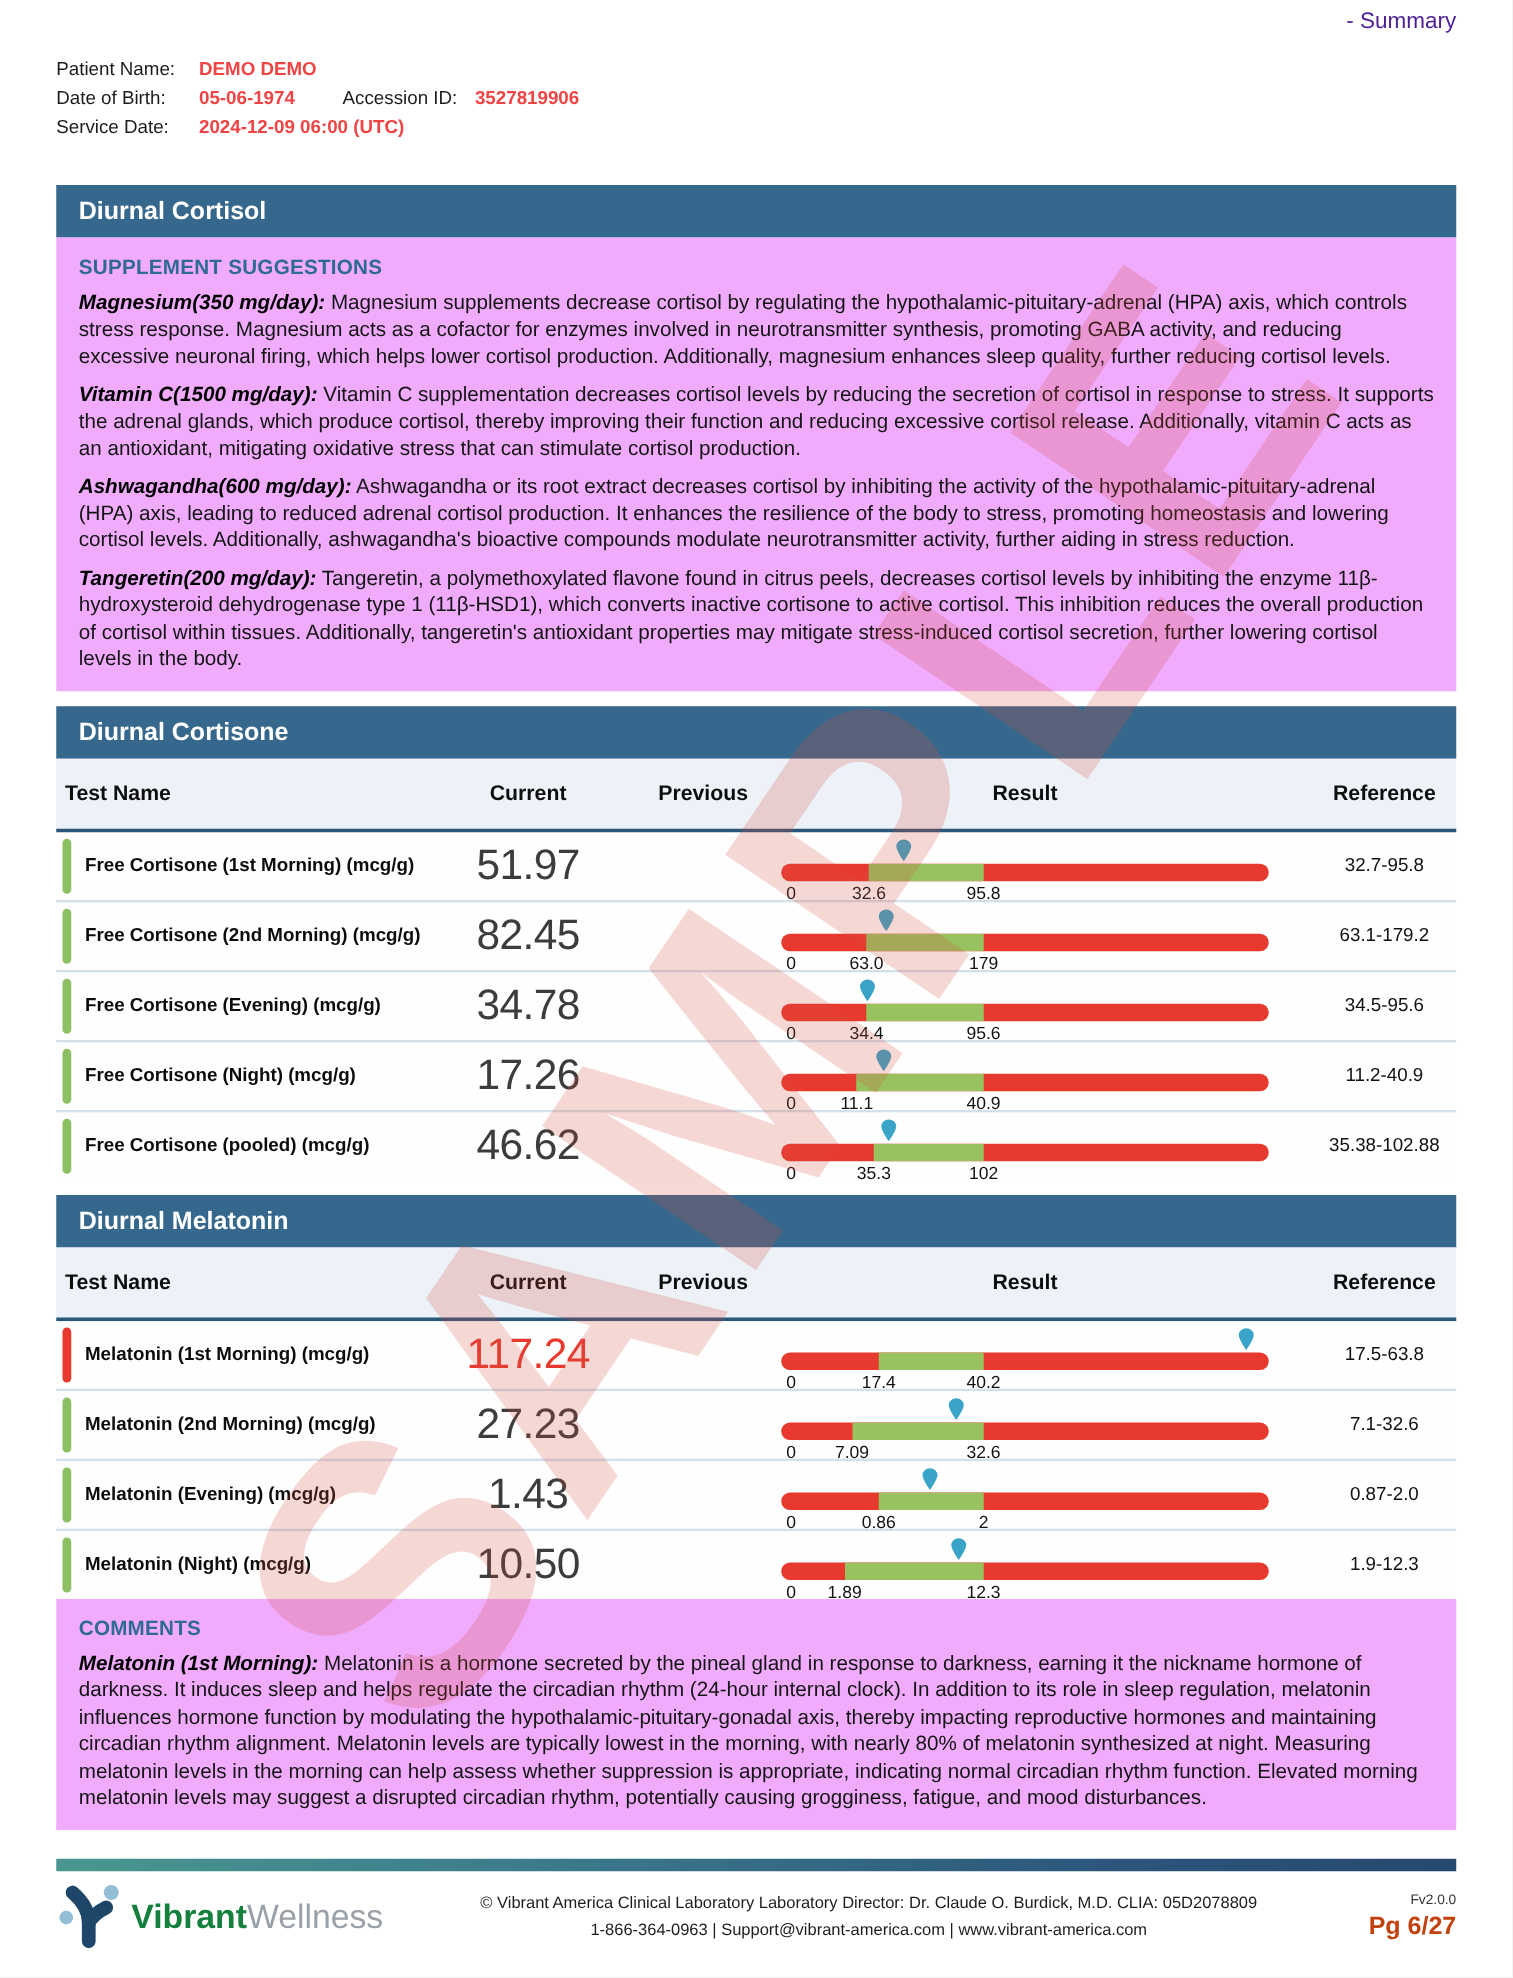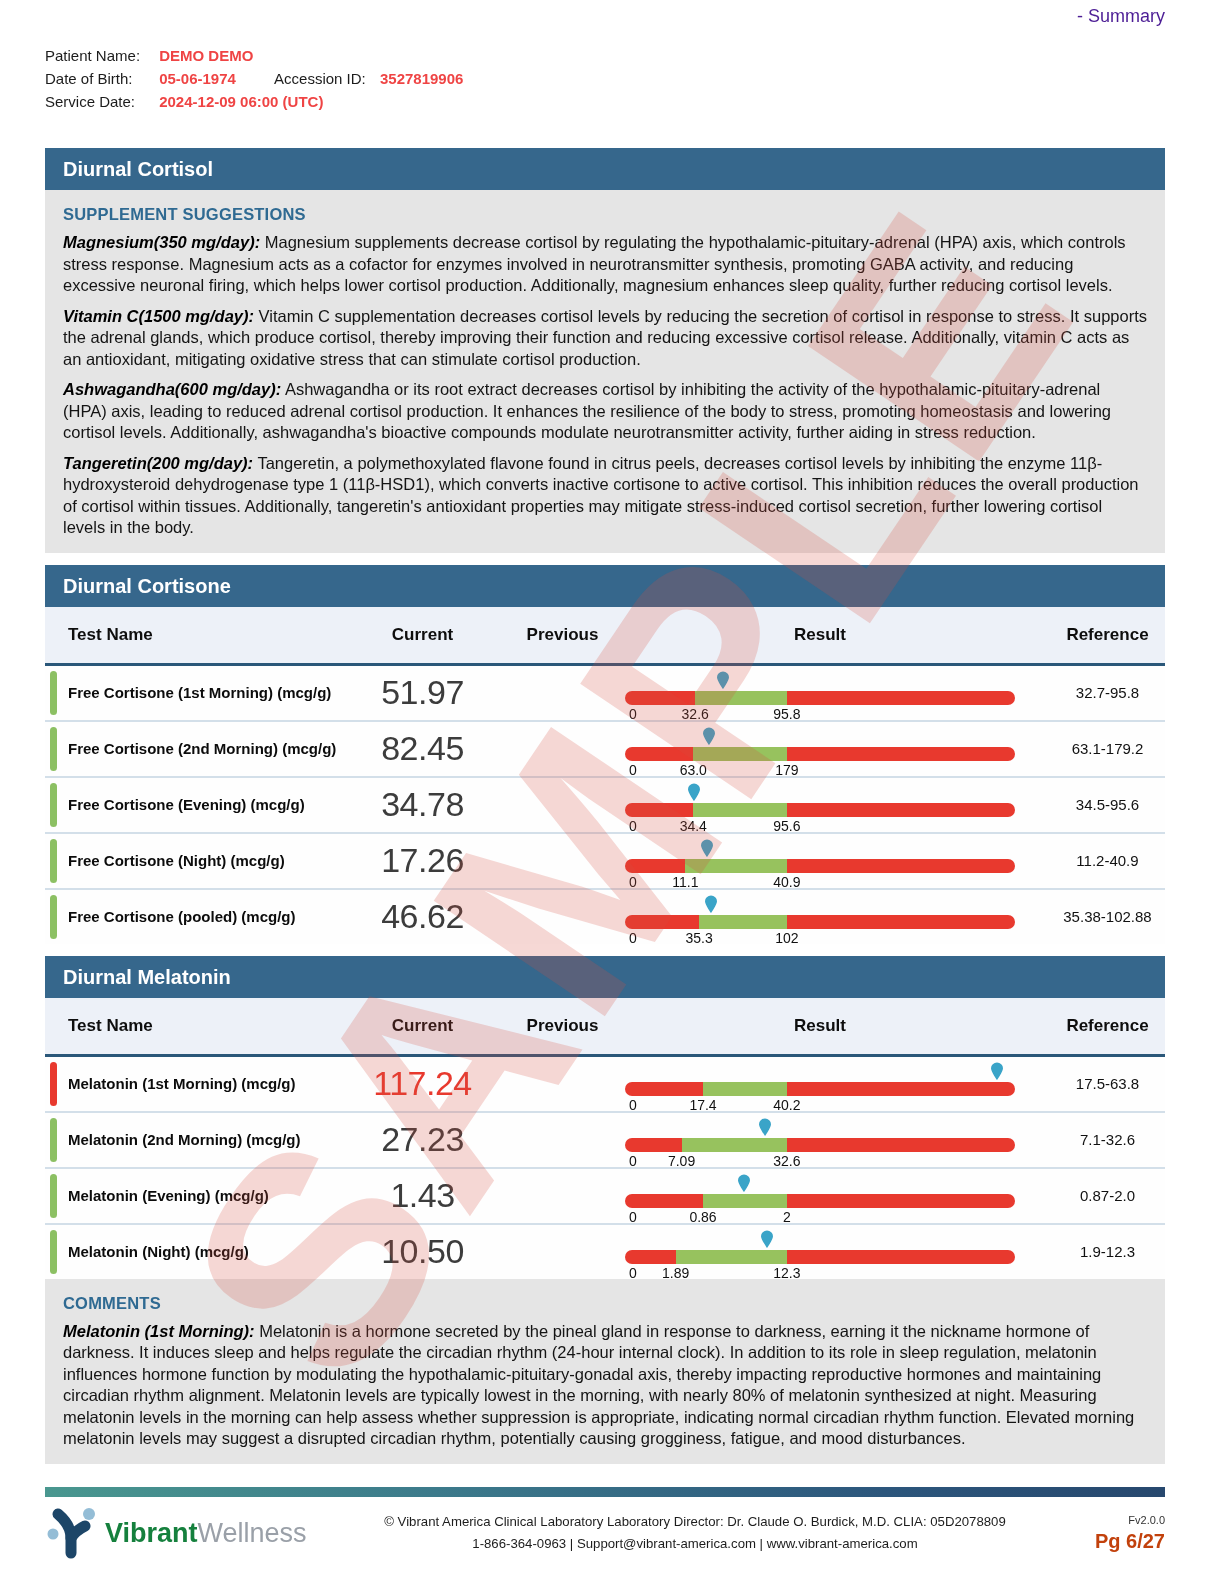--- a/index.html
+++ b/index.html
@@ -16,31 +16,31 @@
   .pt-gap{display:inline-block;width:34px;}
   .report-title{position:absolute;right:0;top:6px;display:flex;align-items:baseline;white-space:nowrap;}
   .report-title .big{font-size:46px;font-weight:bold;color:#27486e;letter-spacing:-0.5px;}
   .report-title .small{font-size:18px;color:#4c1d95;margin-left:8px;}
 
   
   .section-bar{background:#36678c;color:#fff;font-size:20px;font-weight:bold;
                height:42px;line-height:42px;padding-left:18px;margin-top:12px;}
 
   
-  .text-block{background:#e5e5e5;padding:13px 18px 14px 18px;}
+  .text-block{background:#f0abfc;padding:13px 18px 14px 18px;}
   .block-heading{color:#2f6a92;font-weight:bold;font-size:16.5px;margin:2px 0 8px 0;letter-spacing:0.2px;}
   .para{font-size:16.5px;line-height:21.5px;margin:0 0 9px 0;color:#141414;}
   .para:last-child{margin-bottom:0;}
   .lead{font-weight:bold;font-style:italic;color:#000;}
 
   
   .t-head{display:grid;grid-template-columns:300px 155px 125px 425px 115px;height:56px;
           align-items:center;background:#edf1f8;border-bottom:3px solid #2a5779;
           font-size:17px;font-weight:bold;color:#0e0e0e;}
-  .t-head .c-name{padding-left:23px;}
+  .t-head .c-name{padding-left:7px;}
   .t-head .c-cur,.t-head .c-prev,.t-head .c-ref{text-align:center;}
   .t-head .c-res{text-align:center;padding-right:35px;}
 
   .t-row{display:grid;grid-template-columns:300px 155px 125px 425px 115px;height:54px;
          align-items:center;position:relative;background:#fefefe;}
   .t-row:not(:last-child){border-bottom:2px solid #d3dfe9;}
   .name-cell{position:relative;height:100%;display:flex;align-items:center;padding-left:23px;box-sizing:border-box;}
   .accent{position:absolute;left:5px;top:5px;bottom:5px;width:7px;border-radius:4px;background:#8cc063;}
   .status-high .accent{background:#e8392e;}
   .test-name{font-size:15px;font-weight:bold;line-height:17px;color:#0c0c0c;padding-right:6px;}

